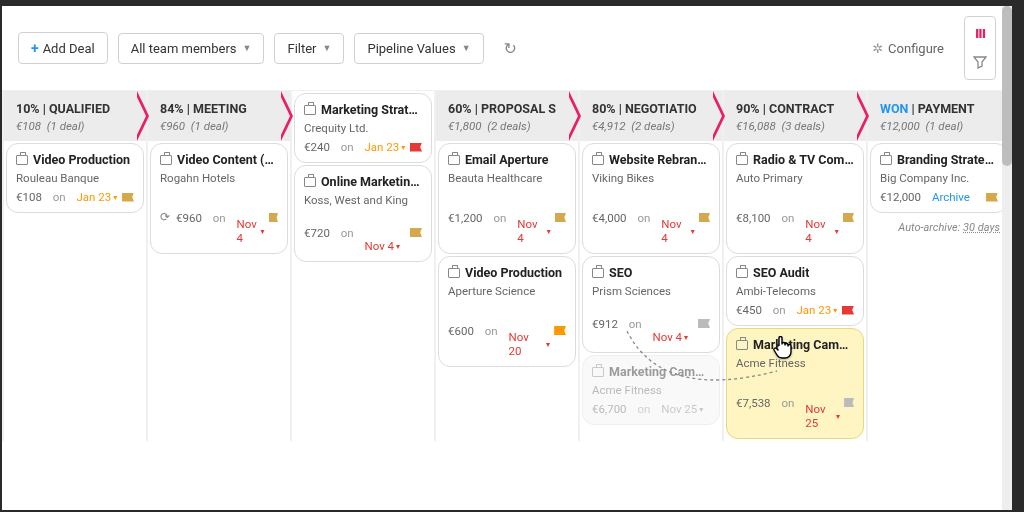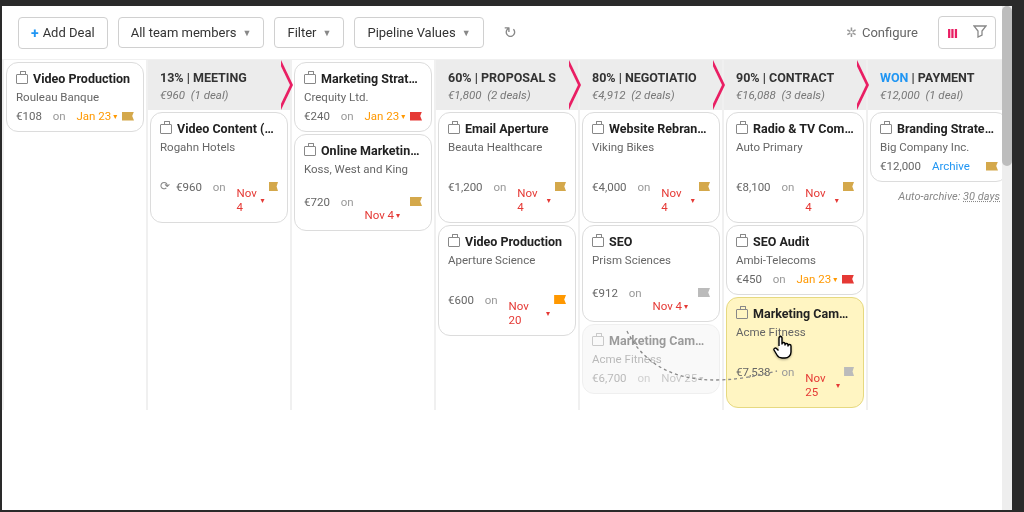--- a/index.html
+++ b/index.html
@@ -7,21 +7,21 @@
 .page { background: #fff; margin: 0 12px 0 2px; position: relative; height: 504px; overflow: hidden; }
 
 .toolbar { display: flex; align-items: center; padding: 10px 16px; gap: 10px; background: #fff; border-bottom: 1px solid #f0f0f0; }
 .btn { display: inline-flex; align-items: center; gap: 4px; border: 1px solid #d0d0d0; background: #fff; border-radius: 4px; padding: 7px 12px; font-size: 13px; color: #333; cursor: pointer; }
 .plus { color: #2196f3; font-weight: bold; font-size: 14px; }
 .caret { font-size: 9px; color: #888; margin-left: 2px; }
 .refresh { color: #888; font-size: 16px; padding: 6px 10px; cursor: pointer; }
 .spacer { flex: 1; }
 .configure { color: #666; font-size: 13px; display: inline-flex; align-items: center; gap: 5px; cursor: pointer; }
 .gear { color: #999; }
-.viewbox { border: 1px solid #d0d0d0; border-radius: 4px; display: inline-flex; align-items: center; overflow: hidden; margin-left: 10px;}
+.viewbox { border: 1px solid #d0d0d0; border-radius: 4px; display: inline-flex; align-items: center; overflow: hidden; margin-left: 10px; flex-direction: column;}
 .viewbtn { padding: 6px 8px; cursor: pointer; }
 .bars { color: #e91e63; letter-spacing: -1px; font-weight: bold; }
 .filtic { color: #888; }
 
 .board { display: flex; gap: 2px; padding: 0 2px; background: #f0f0f0; }
 .col { flex: 1; min-width: 0; display: flex; flex-direction: column; }
 
 .colhead { position: relative; background: #ececec; padding: 10px 12px 10px 12px; height: 50px; }
 .colhead.won { background: #ececec; }
 .stage-title { font-size: 12.5px; font-weight: 700; color: #333; white-space: nowrap; overflow: hidden; text-overflow: ellipsis; }
@@ -102,34 +102,39 @@
       <span class="viewbtn filtic">
         <svg width="14" height="14" viewBox="0 0 14 14">
             <path d="M1 2 h12 L9 7 v4 l-4 2 V7 Z" fill="none" stroke="#888" stroke-width="1.3"></path>
           </svg>
       </span>
     </span>
   </div>
 
   <div class="board" id="board">
       <div class="col">
+        <div class="colhead">
+          <div class="stage-title">10% | QUALIFIED</div>
+          <div class="stage-sub"><span class="amt">€108</span>&nbsp;&nbsp;(1 deal)</div>
+          <div class="chev"></div>
+        </div>
         <div class="cards">
           <div class="card">
             <div class="card-title">
               <span class="briefcase"></span>
               <span class="t">Video Production</span>
             </div>
             <div class="card-sub">Rouleau Banque</div>
             <div class="card-foot"><span>€108</span>&nbsp;<span class="on">on</span>&nbsp;<span class="date orange">Jan 23<span class="tinycaret">▾</span></span><span class="flag gold"></span></div>
           </div>
         </div>
       </div>
       <div class="col">
         <div class="colhead">
-          <div class="stage-title">13% | MEETING</div>
+          <div class="stage-title">84% | MEETING</div>
           <div class="stage-sub"><span class="amt">€960</span>&nbsp;&nbsp;(1 deal)</div>
           <div class="chev"></div>
         </div>
         <div class="cards">
           <div class="card">
             <div class="card-title">
               <span class="briefcase"></span>
               <span class="t">Video Content (M...</span>
             </div>
             <div class="card-sub">Rogahn Hotels</div>

